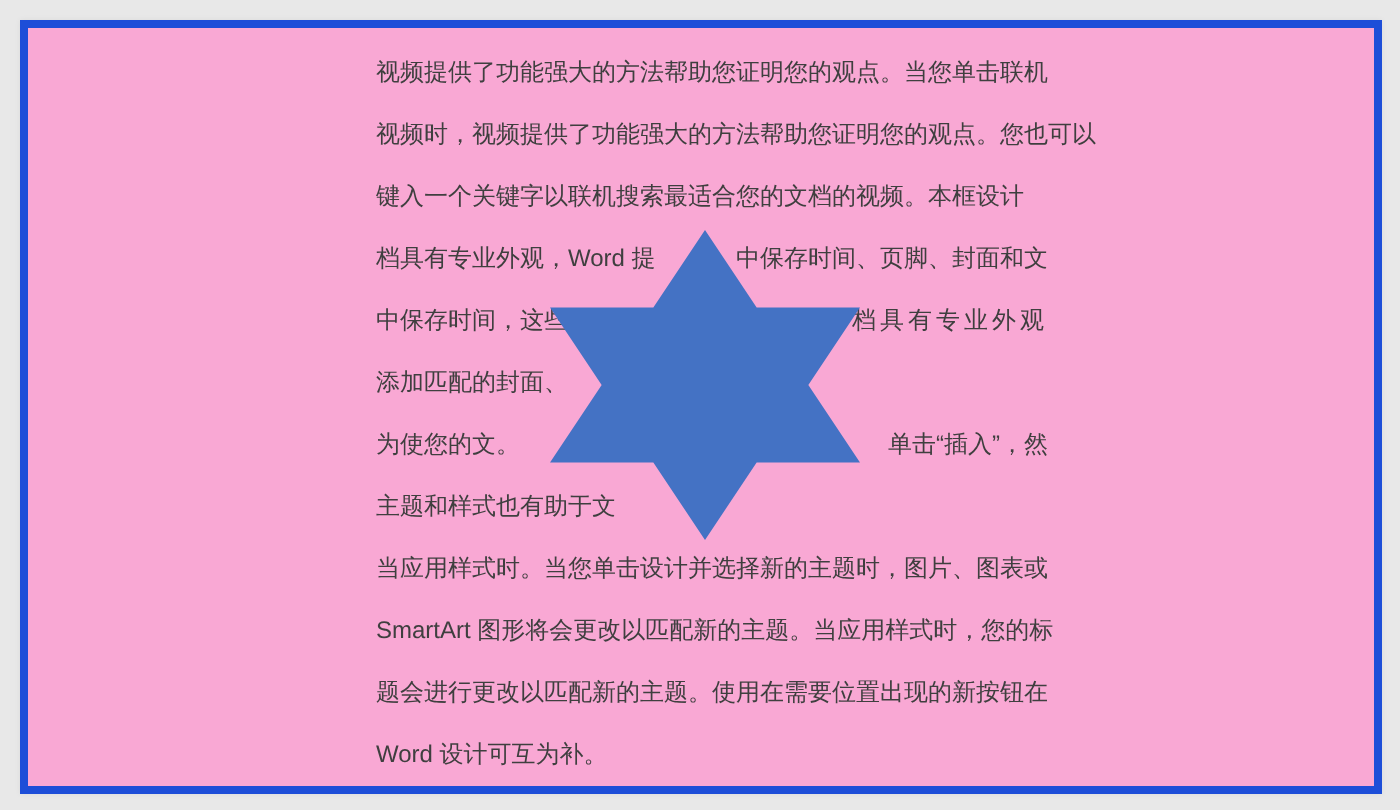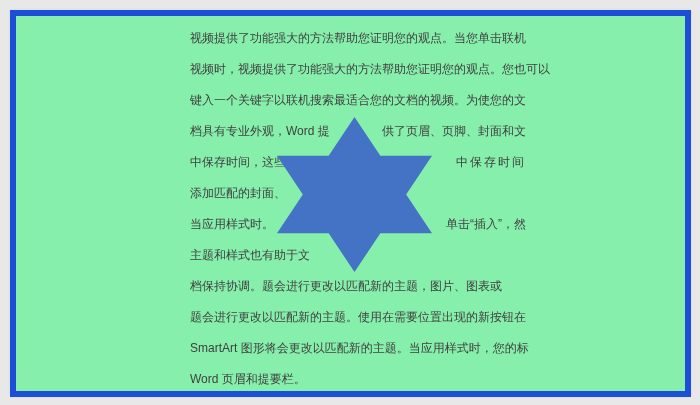--- a/index.html
+++ b/index.html
@@ -13,22 +13,22 @@
     background: #e8e8e8;
     overflow: hidden;
     font-family: "Liberation Sans", sans-serif;
   }
   .page {
     position: absolute;
     left: 10px;
     top: 10px;
     width: 681px;
     height: 387px;
-    background: #86efac;
-    border: 6px solid #1d4ed8;
+    background: #f9a8d4;
+    border: 4px solid #1d4ed8;
     box-sizing: border-box;
     box-shadow: 0 0 3px rgba(0,0,0,0.06);
   }
   .text-block {
     position: absolute;
     left: 174px;
     top: 7px;
     width: 336px;
     color: #3f3f3f;
     font-size: 12px;
@@ -57,51 +57,51 @@
 <div class="page">
 
   <div class="text-block">
     <div class="row">
       <span class="seg">视频提供了功能强大的方法帮助您证明您的观点。当您单击联机</span>
     </div>
     <div class="row">
       <span class="seg">视频时，视频提供了功能强大的方法帮助您证明您的观点。您也可以</span>
     </div>
     <div class="row">
-      <span class="seg">键入一个关键字以联机搜索最适合您的文档的视频。为使您的文</span>
+      <span class="seg">键入一个关键字以联机搜索最适合您的文档的视频。本框设计</span>
     </div>
     <div class="row">
       <span class="seg">档具有专业外观，Word 提</span>
-      <span class="seg">供了页眉、页脚、封面和文</span>
+      <span class="seg">中保存时间、页脚、封面和文</span>
     </div>
     <div class="row">
       <span class="seg">中保存时间，这些</span>
-      <span class="seg spread">中保存时间</span>
+      <span class="seg spread">档具有专业外观</span>
     </div>
     <div class="row">
       <span class="seg">添加匹配的封面、</span>
     </div>
     <div class="row">
-      <span class="seg">当应用样式时。</span>
+      <span class="seg">为使您的文。</span>
       <span class="seg">单击“插入”，然</span>
     </div>
     <div class="row">
       <span class="seg">主题和样式也有助于文</span>
     </div>
     <div class="row">
-      <span class="seg">档保持协调。题会进行更改以匹配新的主题，图片、图表或</span>
+      <span class="seg">当应用样式时。当您单击设计并选择新的主题时，图片、图表或</span>
+    </div>
+    <div class="row">
+      <span class="seg">SmartArt 图形将会更改以匹配新的主题。当应用样式时，您的标</span>
     </div>
     <div class="row">
       <span class="seg">题会进行更改以匹配新的主题。使用在需要位置出现的新按钮在</span>
     </div>
     <div class="row">
-      <span class="seg">SmartArt 图形将会更改以匹配新的主题。当应用样式时，您的标</span>
-    </div>
-    <div class="row">
-      <span class="seg">Word 页眉和提要栏。</span>
+      <span class="seg">Word 设计可互为补。</span>
     </div>
   </div>
 
   <svg class="star-svg" viewBox="0 0 155 155" aria-hidden="false">
     <polygon points="77.5,0 103.33,38.75 155,38.75 129.17,77.5 155,116.25 103.33,116.25 77.5,155 51.67,116.25 0,116.25 25.83,77.5 0,38.75 51.67,38.75" fill="#4472c4"></polygon>
   </svg>
 
 </div>
 
 </body></html>

